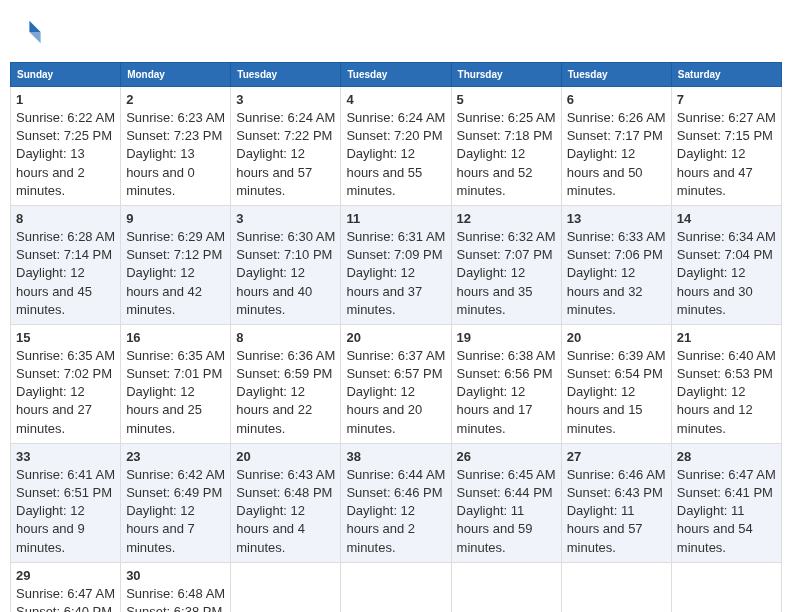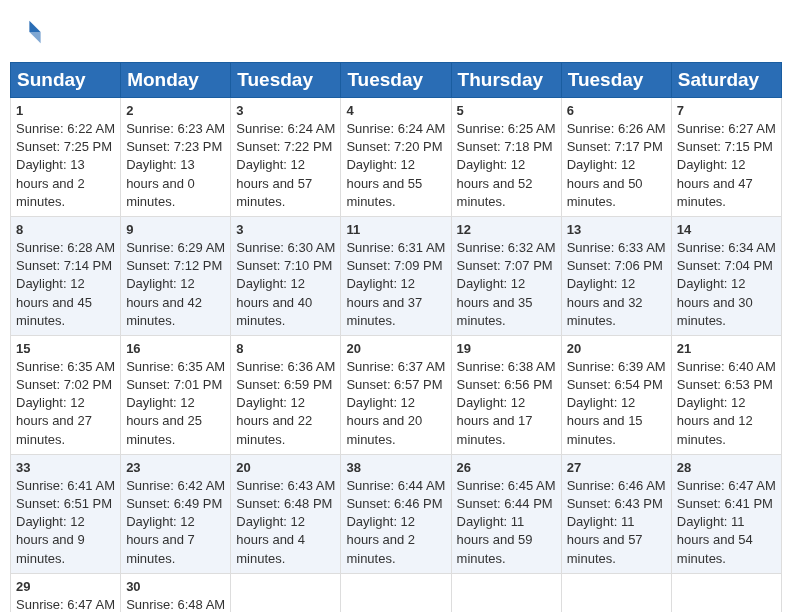--- a/index.html
+++ b/index.html
@@ -43,21 +43,21 @@
     .calendar-table {
       width: 100%;
       border-collapse: collapse;
       border: 1px solid #ccc;
     }
     .calendar-table th {
       background-color: #2a6db5;
       color: white;
       text-align: left;
       padding: 6px 6px;
-      font-size: 19px;
+      font-size: 10px;
       border: 1px solid #1a5da0;
     }
     .calendar-table td {
       vertical-align: top;
       padding: 5px 5px;
       font-size: 11px;
       color: #333;
       border: 1px solid #ddd;
       min-height: 80px;
       height: 85px;

